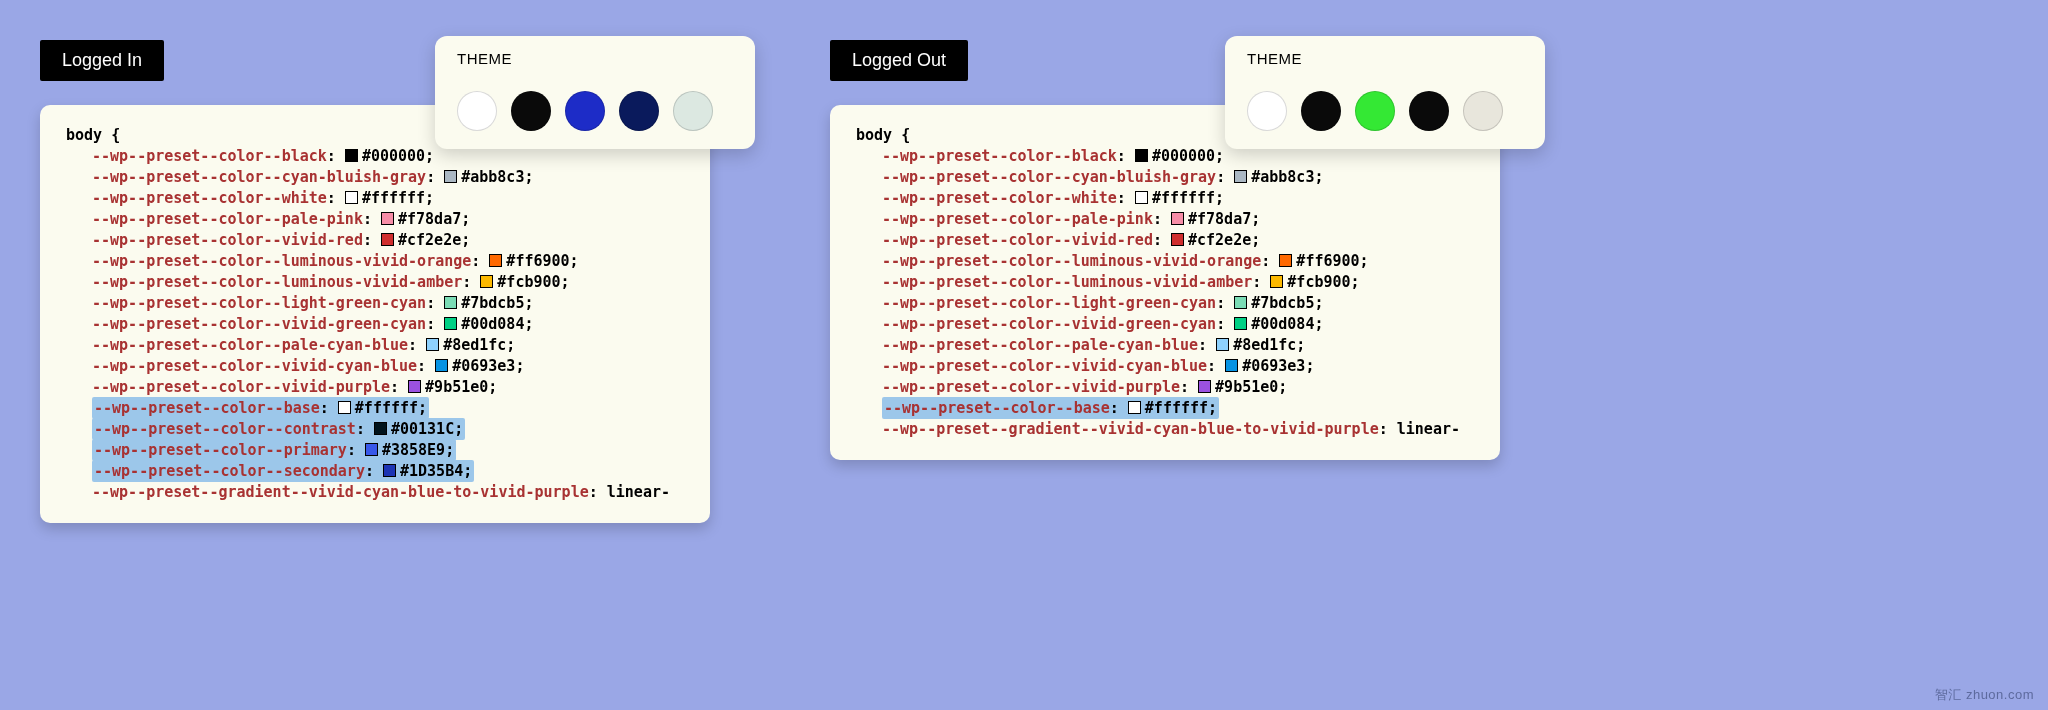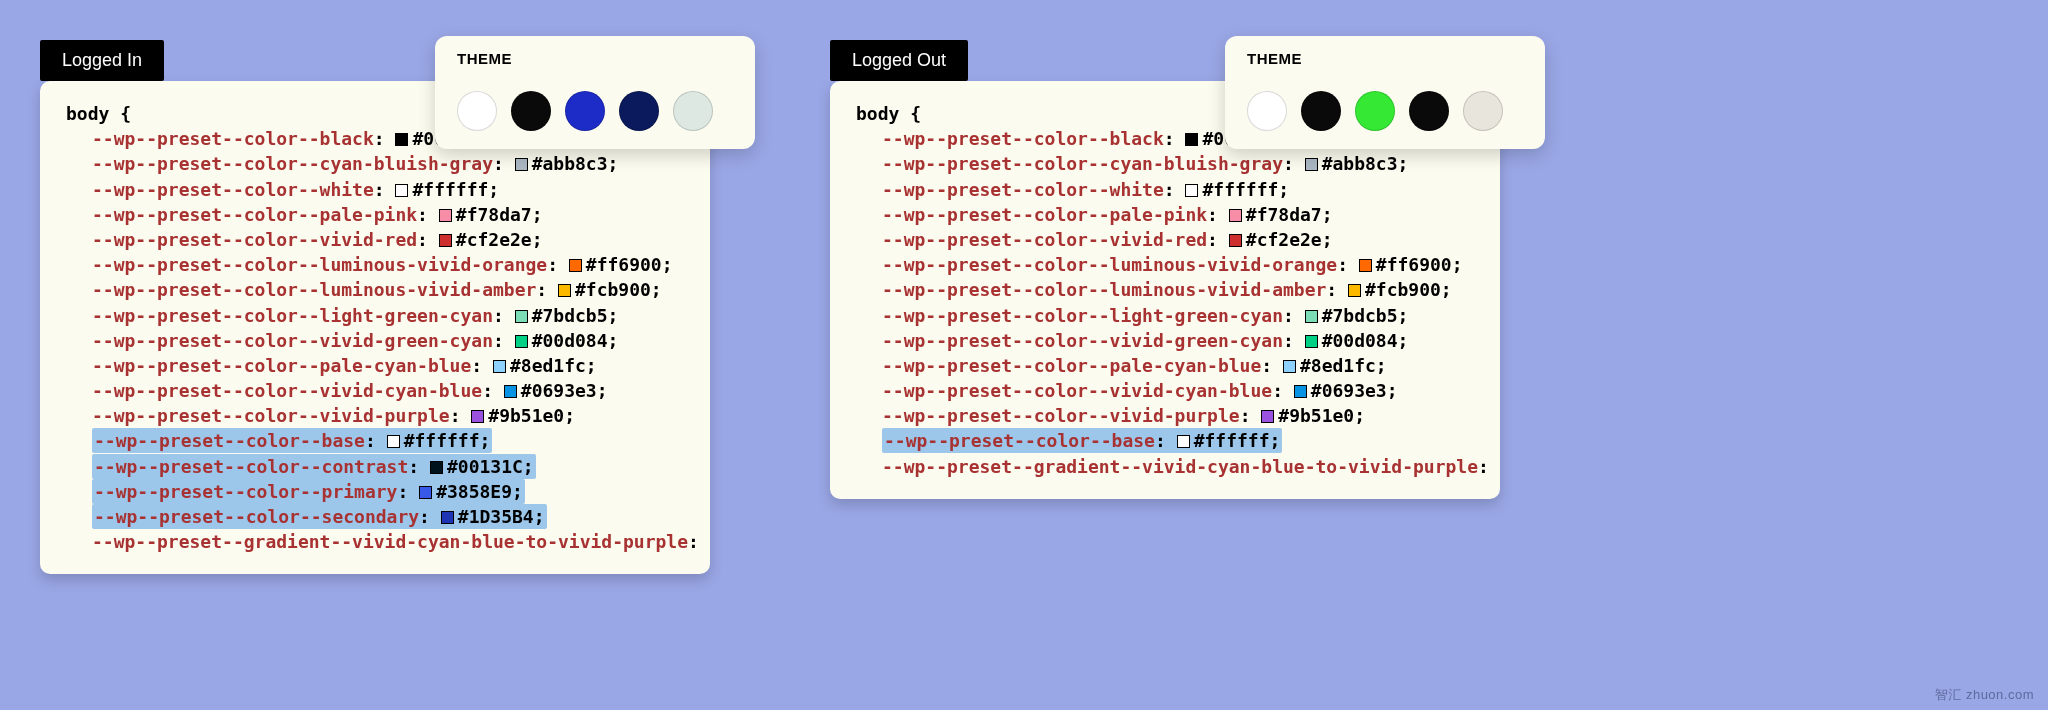--- a/index.html
+++ b/index.html
@@ -21,56 +21,56 @@
     width: 670px;
   }
   .badge {
     display: inline-block;
     background: #000;
     color: #fff;
     padding: 10px 22px;
     font-size: 18px;
     font-weight: 300;
     border-radius: 2px;
-    margin-bottom: 0;
+    margin-bottom: 24px;
   }
   .theme-card {
     position: absolute;
     top: -4px;
     right: -45px;
     background: #fbfbef;
     border-radius: 12px;
     box-shadow: 0 6px 18px rgba(0,0,0,0.18);
     padding: 14px 22px 18px 22px;
     z-index: 5;
     width: 320px;
   }
   .theme-card .theme-label {
-    font-weight: 700;
+    font-weight: 400;
     font-size: 15px;
     letter-spacing: 0.5px;
     margin-bottom: 24px;
   }
   .swatches {
     display: flex;
     gap: 14px;
   }
   .swatch {
     width: 40px;
     height: 40px;
     border-radius: 50%;
     border: 1px solid rgba(0,0,0,0.15);
   }
   .code-card {
     background: #fbfbef;
     border-radius: 10px;
     box-shadow: 0 6px 14px rgba(0,0,0,0.18);
     padding: 20px 26px;
     font-family: ui-monospace, Menlo, Monaco, Consolas, monospace;
-    font-size: 18px;
+    font-size: 15px;
     font-weight: 600;
     line-height: 1.4;
     color: #000;
     white-space: nowrap;
     overflow: hidden;
   }
   .line { display: block; }
   .indent { padding-left: 26px; }
   .varname { color: #a83232; }
   .hl {

